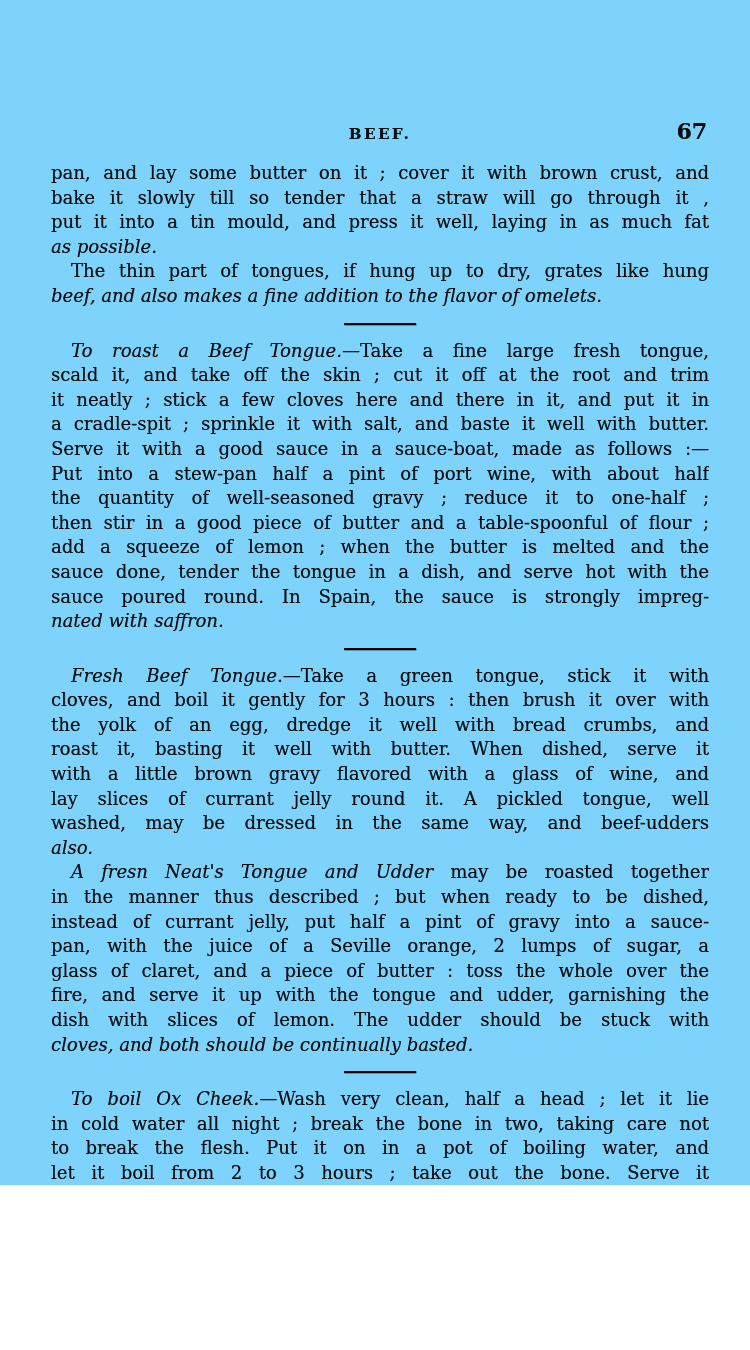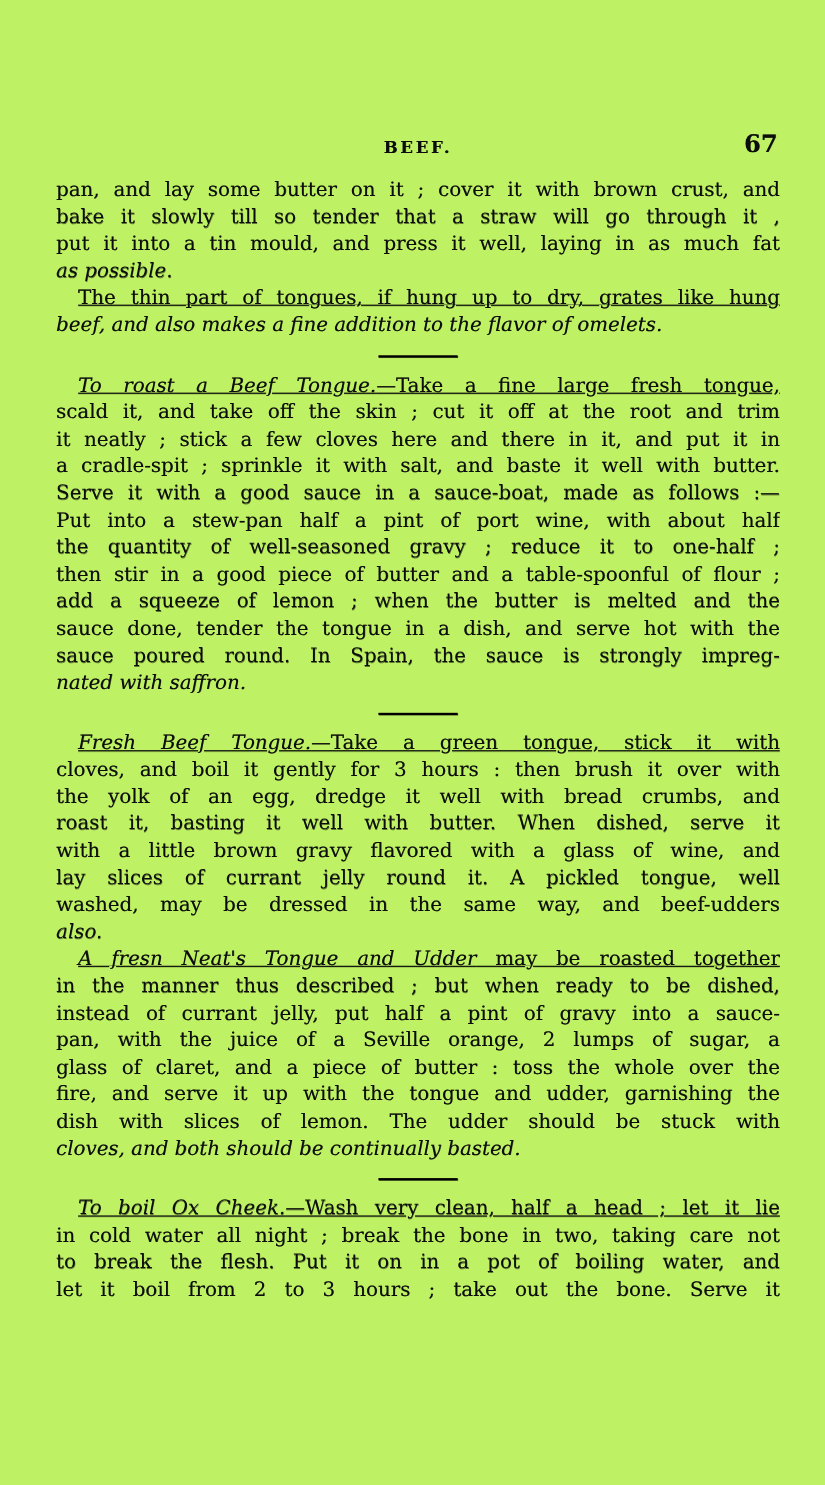--- a/index.html
+++ b/index.html
@@ -3,22 +3,22 @@
 <meta charset="utf-8">
 <style>
   html, body {
     margin: 0;
     padding: 0;
     background: #ffffff;
   }
   .page {
     position: relative;
     width: 750px;
-    height: 1350px;
-    background: #bef264;
+    height: 1185px;
+    background: #7dd3fc;
     overflow: hidden;
     font-family: "DejaVu Serif", "Liberation Serif", serif;
     color: #0c0c0c;
   }
   
   .running-head {
     position: absolute;
     left: 51px;
     top: 118px;
     width: 658px;
@@ -61,21 +61,21 @@
     text-align-last: justify;
     -moz-text-align-last: justify;
     text-shadow: 0.3px 0.3px 0 rgba(0,0,0,0.5);
     white-space: normal;
   }
   .line.unjust {
     text-align-last: left;
     font-style: italic;
     -moz-text-align-last: left;
   }
-  .line.indent { padding-left: 20px; text-decoration: underline; }
+  .line.indent { padding-left: 20px; }
   .seg.it { font-style: italic; }
   
   .rule-wrap {
     height: 30px;
     display: flex;
     align-items: center;
     justify-content: center;
   }
   .rule {
     width: 72px;

